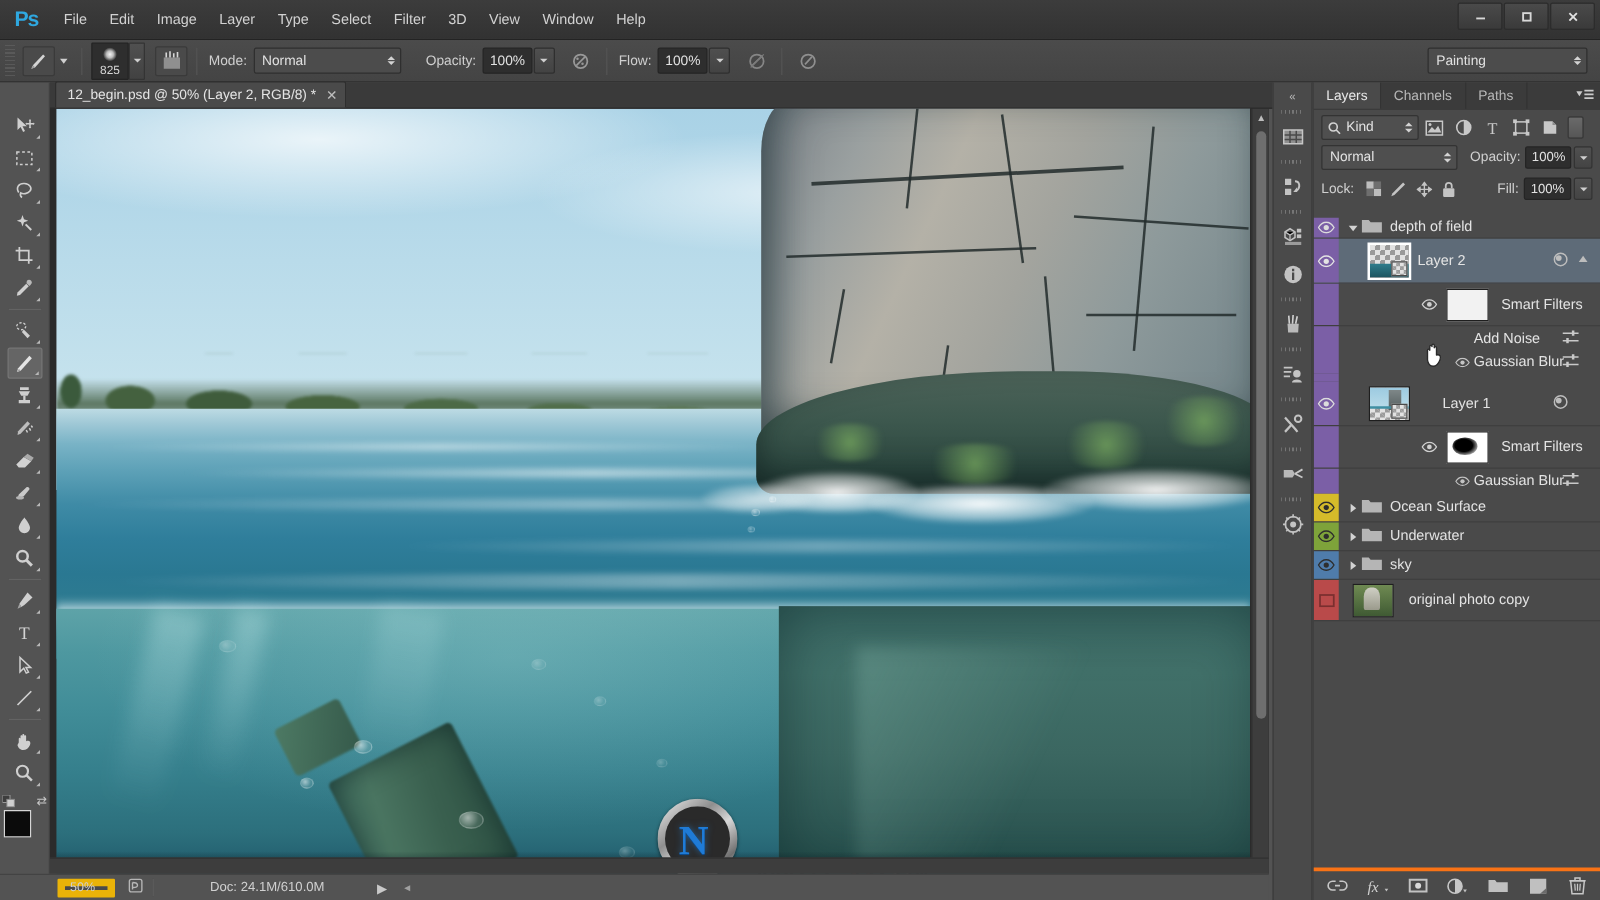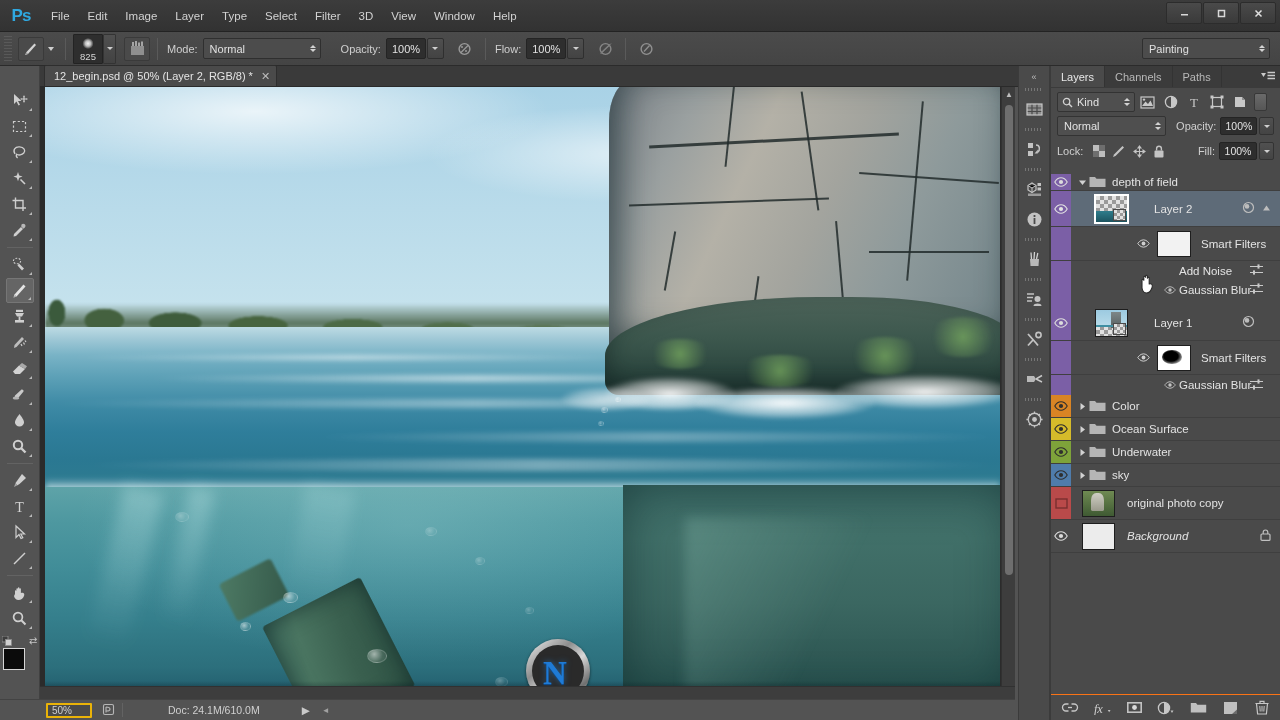--- a/index.html
+++ b/index.html
@@ -292,21 +292,21 @@
     background:#3d3d3d; border-top:1px solid #313131;
   }
 
   
   #statusbar {
     position:absolute; left:0; bottom:0; width:1015px; height:21px;
     background:#535353; border-top:1px solid #434343;
     display:flex; align-items:center; font-size:10.5px; color:#d0d0d0;
   }
   .zoom-box {
-    margin-left:46px; width:46px; height:15px; background:#4a4a4a; border:2px solid #eab308;
+    margin-left:46px; width:46px; height:15px; background:#4a4a4a; border:6px solid #eab308;
     display:flex;align-items:center;padding-left:4px;font-size:10px;border-radius:1px;
   }
   .stat-sep { width:1px;height:14px;background:#3d3d3d;border-right:1px solid #636363;margin:0 7px;}
   .docinfo { margin-left:38px; }
 
   
   #icondock {
     position:absolute; right:230px; top:66px; width:32px; height:654px;
     background:#4a4a4a; border-left:1px solid #3b3b3b; border-right:1px solid #3b3b3b;
     padding-top:4px;
@@ -398,21 +398,21 @@
   .layer-name { font-size:11.5px; color:#e3e3e3; }
   .layer-name.italic { font-style:italic; }
   .folder-ico { margin-right:6px; }
   .smart-row { display:flex; align-items:center; height:30px; border-bottom:1px solid #3f3f3f; position:relative;}
   .filter-row { display:flex; align-items:center; height:19px; position:relative; }
   .sf-thumb { width:34px;height:26px;border:1px solid #1e1e1e; margin-right:10px; flex:none;}
   .row-lock { position:absolute; right:10px; }
   .mask-link-ico { position:absolute; right:26px; }
   #panel-footer {
     position:absolute; left:0; bottom:0; width:230px; height:26px;
-    background:#4a4a4a; border-top:1px solid #f97316;
+    background:#4a4a4a; border-top:3px solid #f97316;
     display:flex; align-items:center; justify-content:center; gap:13px;
   }
   .foot-ico { width:19px;height:19px;display:flex;align-items:center;justify-content:center;}
   .cursor-hand {
     position:absolute; left:1138px; top:272px; z-index:40; pointer-events:none;
   }
 </style>
 </head>
 <body>
 
@@ -1064,21 +1064,21 @@
               <path d="M7 .8 C10.8 .8 13.2 5 13.2 5 C13.2 5 10.8 9.2 7 9.2 C3.2 9.2 .8 5 .8 5 C.8 5 3.2 .8 7 .8 Z" fill="none" stroke="#e3e3e3" stroke-width="1.1"></path>
               <circle cx="7" cy="5" r="2.1" fill="#e3e3e3"></circle>
             </svg>
         </span>
         <span class="body-cell" style="padding-left:24px">
           <span class="thumb-box sel-frame" style="width:33px;height:28px">
             <span class="checker"></span>
             <span style="position:absolute;left:0;bottom:0;width:100%;height:42%;background:linear-gradient(#2f7d8c,#1d5460)"></span>
             <span class="mini-link"></span>
           </span>
-          <span class="layer-name" style="margin-left:20px">Layer 2</span>
+          <span class="layer-name" style="margin-left:0">Layer 2</span>
         </span>
         <span class="mask-link-ico">
           <svg width="13" height="13" viewBox="0 0 13 13">
               <circle cx="6.5" cy="6.5" r="5" fill="none" stroke="#bdbdbd" stroke-width="1.2"></circle>
               <circle cx="5" cy="5.4" r="2.3" fill="#bdbdbd"></circle>
             </svg>
         </span>
         <span class="row-lock">
           <svg width="9" height="9" viewBox="0 0 9 9">
               <path d="M4.5 1.5 L8 6.5 L1 6.5 Z" fill="#bdbdbd"></path>
@@ -1189,42 +1189,20 @@
         <span class="layer-name">Gaussian Blur</span>
         <span style="position:absolute; right:18px">
           <svg width="13" height="11" viewBox="0 0 13 11">
               <path d="M0 2.5 L13 2.5 M0 8.5 L13 8.5" stroke="#c9c9c9" stroke-width="1.2"></path>
               <rect x="7.5" y=".4" width="2" height="4.2" fill="#c9c9c9"></rect>
               <rect x="3" y="6.4" width="2" height="4.2" fill="#c9c9c9"></rect>
             </svg>
         </span>
       </div>
 
-      <div class="layer-row" style="height:23px">
-        <span class="colorbar" style="background:#d98424"></span>
-        <span class="eye-cell">
-          <svg width="14" height="10" viewBox="0 0 14 10">
-              <path d="M7 .8 C10.8 .8 13.2 5 13.2 5 C13.2 5 10.8 9.2 7 9.2 C3.2 9.2 .8 5 .8 5 C.8 5 3.2 .8 7 .8 Z" fill="none" stroke="#2e2e2e" stroke-width="1.1"></path>
-              <circle cx="7" cy="5" r="2.1" fill="#2e2e2e"></circle>
-            </svg>
-        </span>
-        <span class="body-cell">
-          <span class="disclosure">
-            <svg width="9" height="9" viewBox="0 0 9 9">
-                <path d="M2.5 1 L7 4.5 L2.5 8 Z" fill="#d2d2d2"></path>
-              </svg>
-          </span>
-          <span class="folder-ico">
-            <svg width="17" height="13" viewBox="0 0 17 13">
-                <path d="M.5 2 L6 2 L7.5 3.8 L16.5 3.8 L16.5 12 L.5 12 Z" fill="#b5b5b5"></path>
-              </svg>
-          </span>
-          <span class="layer-name">Color</span>
-        </span>
-      </div>
 
       <div class="layer-row" style="height:23px">
         <span class="colorbar" style="background:#d5bb2a"></span>
         <span class="eye-cell">
           <svg width="14" height="10" viewBox="0 0 14 10">
               <path d="M7 .8 C10.8 .8 13.2 5 13.2 5 C13.2 5 10.8 9.2 7 9.2 C3.2 9.2 .8 5 .8 5 C.8 5 3.2 .8 7 .8 Z" fill="none" stroke="#2e2e2e" stroke-width="1.1"></path>
               <circle cx="7" cy="5" r="2.1" fill="#2e2e2e"></circle>
             </svg>
         </span>
         <span class="body-cell">
@@ -1297,39 +1275,20 @@
         </span>
         <span class="body-cell" style="padding-left:11px">
           <span class="thumb-box" style="width:33px;height:27px">
             <span style="position:absolute;inset:0;background:linear-gradient(#6f8a52,#3f5a33)"></span>
             <span style="position:absolute;left:26%;top:10%;width:42%;height:72%;background:linear-gradient(#cfcfc4,#9a9a8c); border-radius:40% 40% 10% 10%"></span>
           </span>
           <span class="layer-name" style="margin-left:6px">original photo copy</span>
         </span>
       </div>
 
-      <div class="layer-row" style="height:33px">
-        <span class="colorbar" style="background:transparent"></span>
-        <span class="eye-cell">
-          <svg width="14" height="10" viewBox="0 0 14 10">
-              <path d="M7 .8 C10.8 .8 13.2 5 13.2 5 C13.2 5 10.8 9.2 7 9.2 C3.2 9.2 .8 5 .8 5 C.8 5 3.2 .8 7 .8 Z" fill="none" stroke="#dcdcdc" stroke-width="1.1"></path>
-              <circle cx="7" cy="5" r="2.1" fill="#dcdcdc"></circle>
-            </svg>
-        </span>
-        <span class="body-cell" style="padding-left:11px">
-          <span class="thumb-box" style="width:33px;height:27px; background:#ececec"></span>
-          <span class="layer-name italic" style="margin-left:6px">Background</span>
-        </span>
-        <span class="row-lock">
-          <svg width="11" height="12" viewBox="0 0 11 12">
-              <rect x="1" y="5" width="9" height="6.4" rx="1" fill="none" stroke="#c0c0c0" stroke-width="1.2"></rect>
-              <path d="M3.2 5 L3.2 3.3 A2.3 2.3 0 0 1 7.8 3.3 L7.8 5" fill="none" stroke="#c0c0c0" stroke-width="1.2"></path>
-            </svg>
-        </span>
-      </div>
     </div>
 
     <div id="panel-footer">
       <span class="foot-ico">
         <svg width="18" height="11" viewBox="0 0 18 11">
             <path d="M7 5.5 L11 5.5" stroke="#c7c7c7" stroke-width="1.3"></path>
             <path d="M7.5 2 L5 2 A3.5 3.5 0 0 0 5 9 L7.5 9" fill="none" stroke="#c7c7c7" stroke-width="1.3"></path>
             <path d="M10.5 2 L13 2 A3.5 3.5 0 0 1 13 9 L10.5 9" fill="none" stroke="#c7c7c7" stroke-width="1.3"></path>
           </svg>
       </span>

